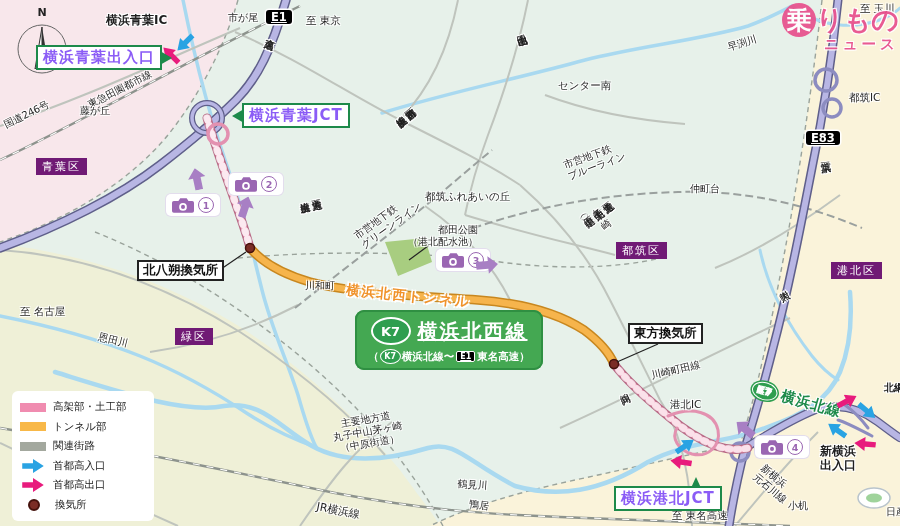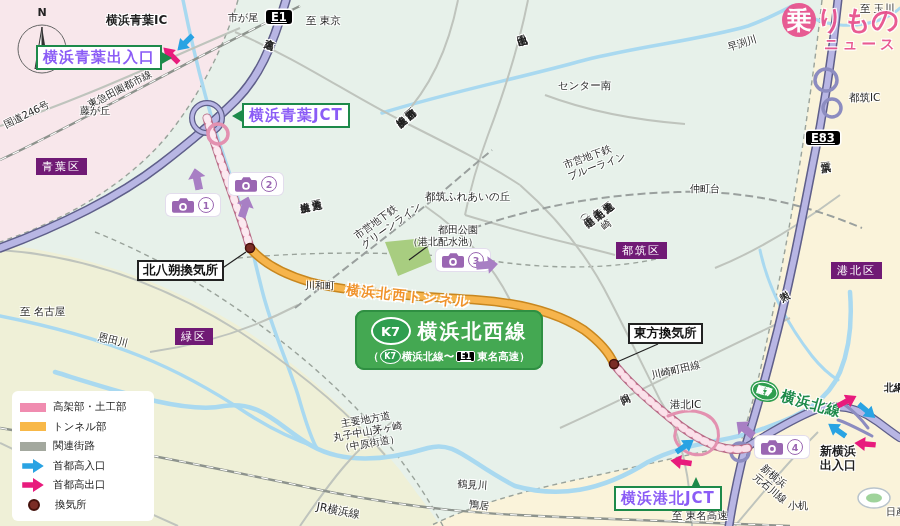--- a/index.html
+++ b/index.html
@@ -39,21 +39,21 @@
   .k7.big{width:36px;height:24px;font-size:13px;}
   .k7.sub{width:19px;height:13px;font-size:8px;border-width:1px;}
   .k7.map{width:24px;height:16px;font-size:9px;border-width:1.5px;box-shadow:0 0 0 1.5px #2f9e4f;}
   .ebadge{display:inline-block;background:#000000;color:#fff;font-weight:bold;border-radius:3px;
           padding:0 5px;font-size:11.5px;z-index:4;position:absolute;box-shadow:0 0 0 1.5px #fff;text-decoration:underline;}
   .ebadge.sub{position:static;font-size:8px;padding:0 3px;border-radius:2px;box-shadow:none;
               border:1px solid #fff;margin:0 1px;}
   .main-badge{position:absolute;left:355px;top:310px;width:180px;background:#44a852;border-radius:9px;
               z-index:7;color:#fff;text-align:center;padding:7px 4px 6px;box-shadow:0 0 0 2px #2f8f42 inset;}
   .mb-line1{display:flex;align-items:center;justify-content:center;gap:7px;}
-  .mb-title{font-size:20px;font-weight:bold;letter-spacing:2px;}
+  .mb-title{font-size:20px;font-weight:bold;letter-spacing:2px;text-decoration:underline;}
   .mb-line2{display:flex;align-items:center;justify-content:center;gap:1px;font-size:10.5px;
             margin-top:4px;font-weight:bold;}
   .tunnel-lbl{position:absolute;left:347px;top:281px;color:#f0922a;font-weight:bold;font-size:13.5px;
               letter-spacing:2px;z-index:4;transform:rotate(6deg);transform-origin:0 0;white-space:nowrap;
               text-shadow:-1.5px -1.5px 0 #fff,1.5px -1.5px 0 #fff,-1.5px 1.5px 0 #fff,1.5px 1.5px 0 #fff,0 0 3px #fff;}
   .k7kita{position:absolute;left:755px;top:378px;z-index:4;display:flex;align-items:center;gap:4px;
           transform:rotate(16deg);transform-origin:0 0;color:#1d8a4a;font-weight:bold;font-size:14.5px;
           letter-spacing:1px;white-space:nowrap;
           text-shadow:-1px -1px 0 #fff,1px -1px 0 #fff,-1px 1px 0 #fff,1px 1px 0 #fff;}
   .legend{position:absolute;left:12px;top:391px;width:126px;background:#fff;border-radius:6px;

